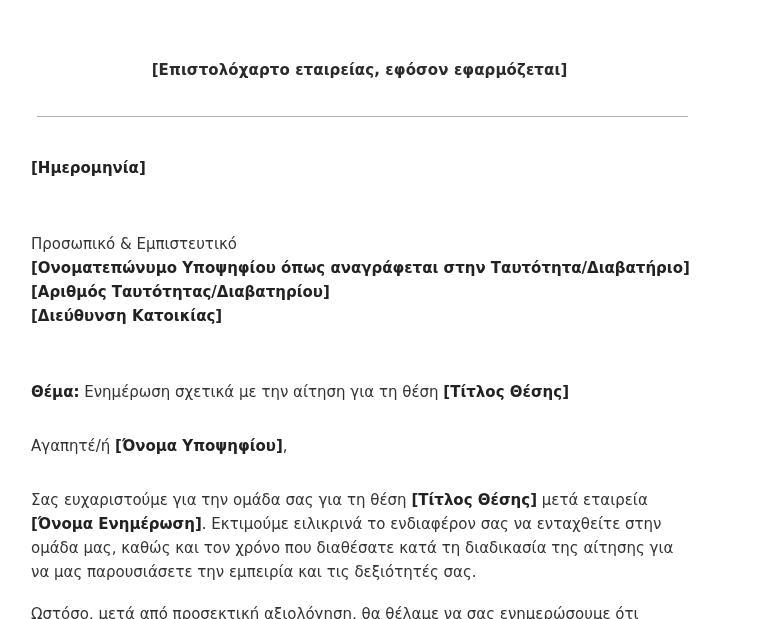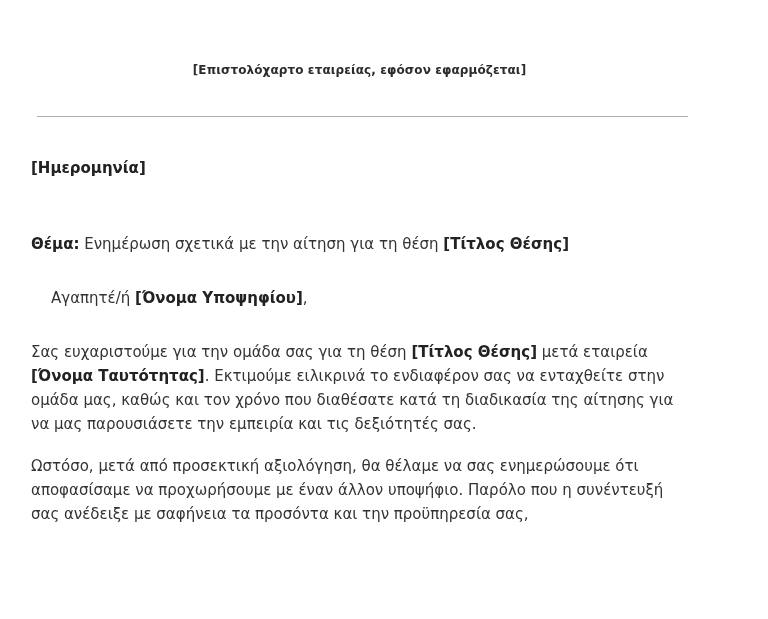--- a/index.html
+++ b/index.html
@@ -23,21 +23,21 @@
     box-sizing: border-box;
     background: #ffffff;
   }
 
   .letterhead {
     position: absolute;
     top: 60px;
     left: 31px;
     width: 657px;
     text-align: center;
-    font-size: 12px;
+    font-size: 15px;
     font-weight: bold;
     line-height: 20px;
     color: #2b2b2b;
     letter-spacing: 0.1px;
   }
 
   .rule {
     position: absolute;
     top: 116px;
     left: 37px;
@@ -77,21 +77,20 @@
   .block-recipient {
     margin-top: 52px;
   }
 
   .block-subject {
     margin-top: 52px;
   }
 
   .block-greeting {
     margin-top: 30px;
-    margin-left: 20px;
   }
 
   .block-para-1 {
     margin-top: 30px;
   }
 
   .block-para-2 {
     margin-top: 18px;
   }
 
@@ -108,31 +107,37 @@
 <div class="page">
 
   <div class="letterhead">[Επιστολόχαρτο εταιρείας, εφόσον εφαρμόζεται]</div>
 
   <div class="rule"></div>
 
   <div class="body-area">
 
     <div class="block-date">[Ημερομηνία]</div>
 
+    <div class="block-recipient">
+      <div class="line">Προσωπικό &amp; Εμπιστευτικό</div>
+      <div class="line bold">[Ονοματεπώνυμο Υποψηφίου όπως αναγράφεται στην Ταυτότητα/Διαβατήριο]</div>
+      <div class="line bold">[Αριθμός Ταυτότητας/Διαβατηρίου]</div>
+      <div class="line bold">[Διεύθυνση Κατοικίας]</div>
+    </div>
 
     <div class="block-subject para">
       <span class="bold">Θέμα:</span><span> Ενημέρωση σχετικά με την αίτηση για τη θέση </span><span class="bold">[Τίτλος Θέσης]</span>
     </div>
 
     <div class="block-greeting para">
       <span>Αγαπητέ/ή </span><span class="bold">[Όνομα Υποψηφίου]</span><span>,</span>
     </div>
 
     <div class="block-para-1 para">
-      <span>Σας ευχαριστούμε για την ομάδα σας για τη θέση </span><span class="bold">[Τίτλος Θέσης]</span><span> μετά εταιρεία </span><span class="bold">[Όνομα Ταυτότητας]</span><span>. Εκτιμούμε ειλικρινά το ενδιαφέρον σας να ενταχθείτε στην ομάδα μας, καθώς και τον χρόνο που διαθέσατε κατά τη διαδικασία της αίτησης για να μας παρουσιάσετε την εμπειρία και τις δεξιότητές σας.</span>
+      <span>Σας ευχαριστούμε για την ομάδα σας για τη θέση </span><span class="bold">[Τίτλος Θέσης]</span><span> μετά εταιρεία </span><span class="bold">[Όνομα Ενημέρωση]</span><span>. Εκτιμούμε ειλικρινά το ενδιαφέρον σας να ενταχθείτε στην ομάδα μας, καθώς και τον χρόνο που διαθέσατε κατά τη διαδικασία της αίτησης για να μας παρουσιάσετε την εμπειρία και τις δεξιότητές σας.</span>
     </div>
 
     <div class="block-para-2 para">
       <span>Ωστόσο, μετά από προσεκτική αξιολόγηση, θα θέλαμε να σας ενημερώσουμε ότι αποφασίσαμε να προχωρήσουμε με έναν άλλον υποψήφιο. Παρόλο που η συνέντευξή σας ανέδειξε με σαφήνεια τα προσόντα και την προϋπηρεσία σας, </span>
     </div>
 
   </div>
 </div>
 
 </body></html>

